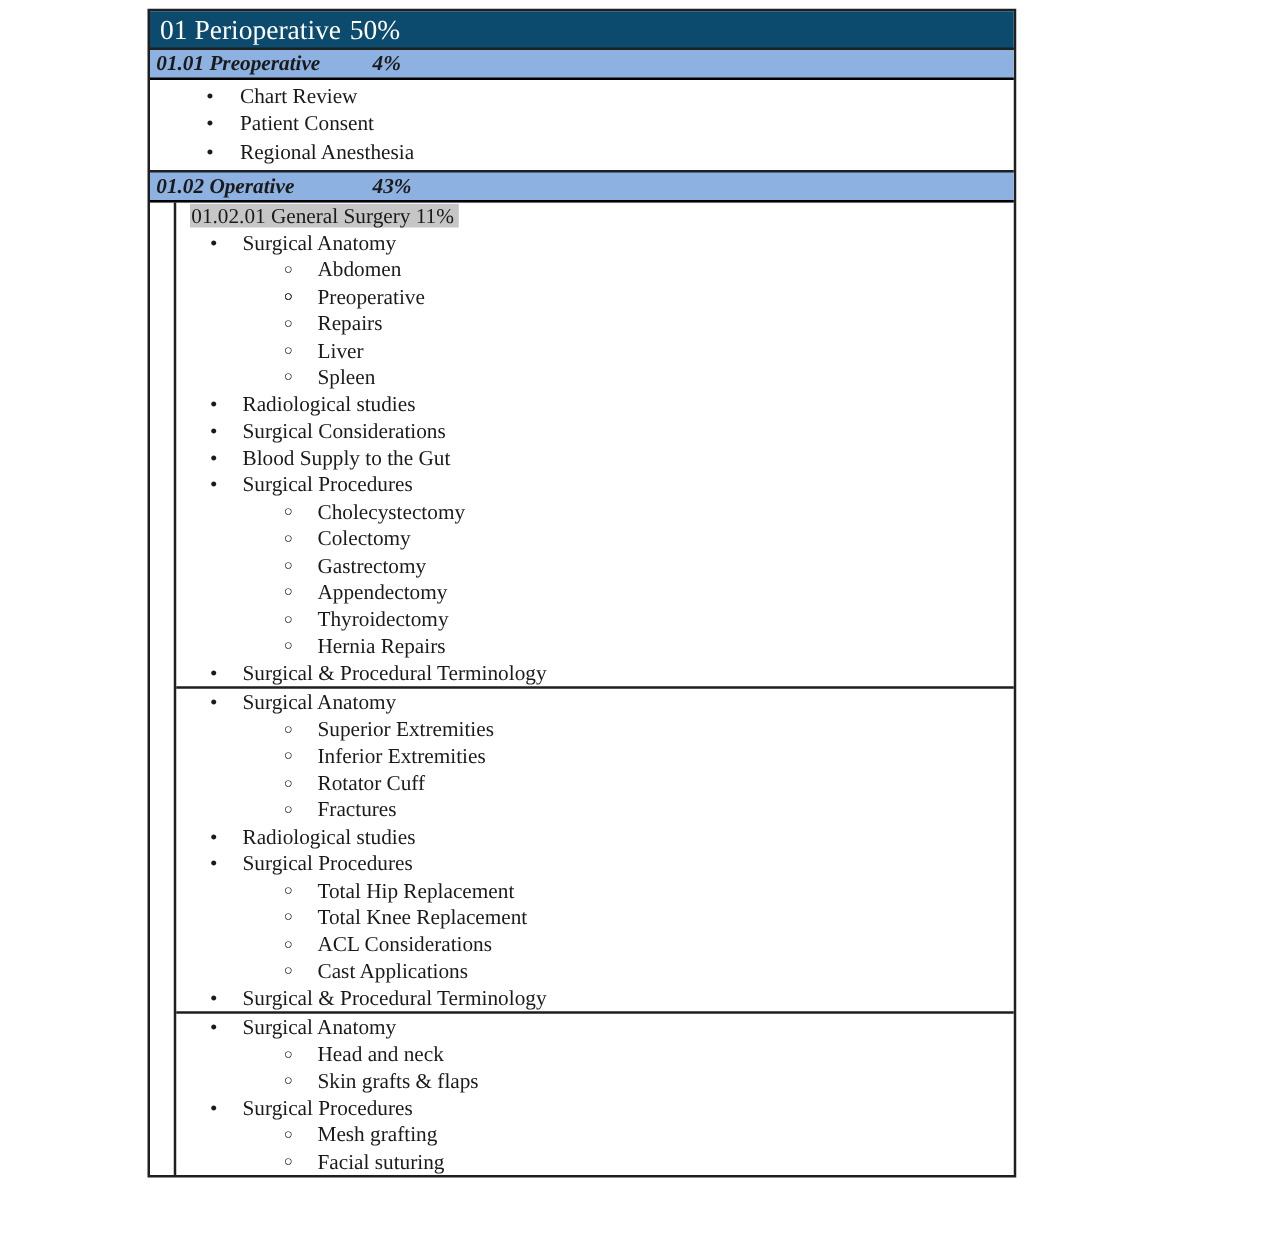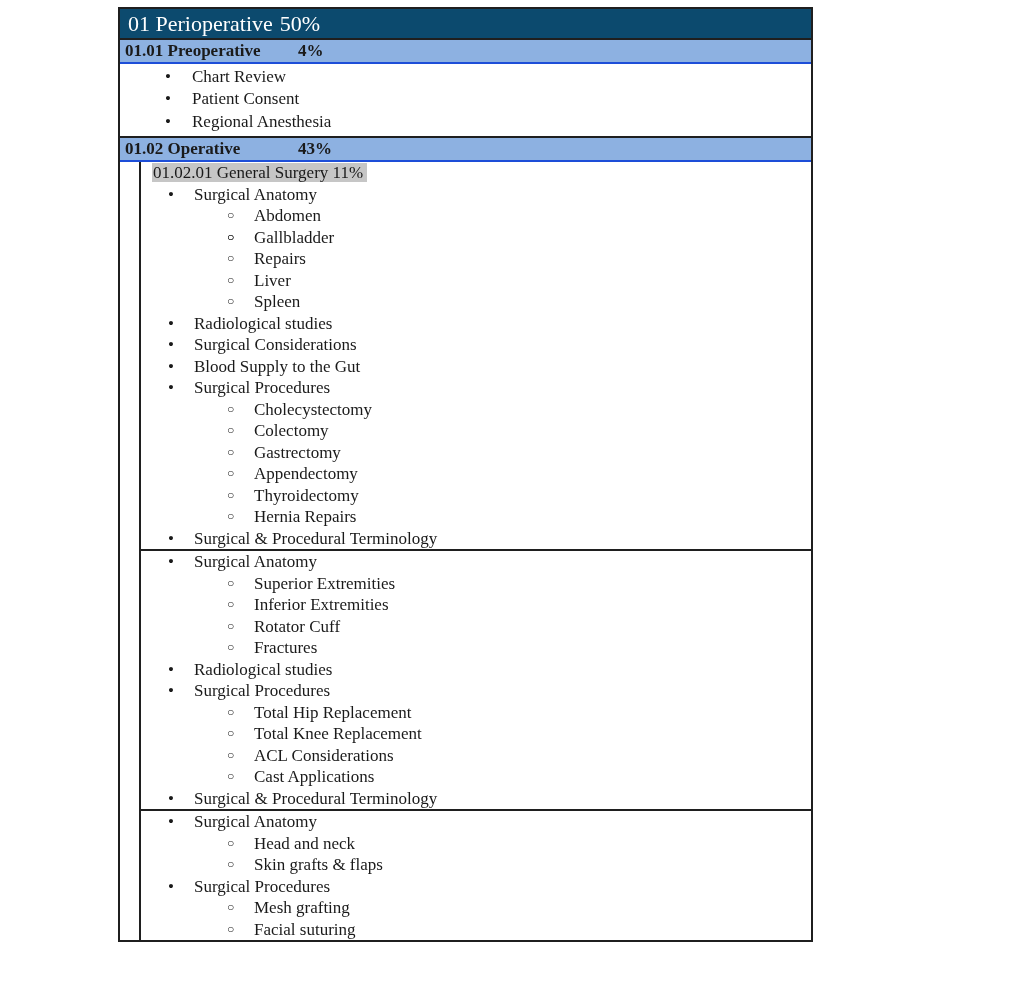--- a/index.html
+++ b/index.html
@@ -39,21 +39,21 @@
   .row-h2 {
     background: #8DB1E1;
     font-weight: bold;
     font-size: 17px;
     line-height: 20px;
     padding: 1px 4px 1px 5px;
     display: flex;
   }
   .row-h2 .lab { min-width: 173px; }
   .row-h2.bordered-top { border-top: 2px solid #1f1f1f; }
-  .row-h2.bordered-bottom { border-bottom: 2px solid #1d4ed8; }
+  .row-h2.bordered-bottom { border-bottom: 2px solid #000000; font-style: italic; }
   
   .outer-list { padding: 2px 0 3px 0; }
   .outer-list .li { line-height: 22.4px; }
   .outer-list .l1 { padding-left: 72px; }
   .outer-list .l1 .marker { left: 45px; }
   
   .li {
     position: relative;
     font-size: 17px;
   }
@@ -113,21 +113,21 @@
   <div class="inner">
 
     <div class="section">
       <div class="section-title">
         <span class="hl">01.02.01 General Surgery 11%</span>
       </div>
       <div>
           <div class="li l1"><span class="marker">•</span><span class="txt">Surgical Anatomy</span></div>
           <div class="li l2"><span class="marker">○</span><span class="txt">Abdomen</span></div>
           <div class="li l2"><span class="marker">○</span></div>
-          <div class="li l2"><span class="marker">○</span><span class="txt">Gallbladder</span></div>
+          <div class="li l2"><span class="marker">○</span><span class="txt">Preoperative</span></div>
           <div class="li l2"><span class="marker">○</span><span class="txt">Repairs</span></div>
           <div class="li l2"><span class="marker">○</span><span class="txt">Liver</span></div>
           <div class="li l2"><span class="marker">○</span><span class="txt">Spleen</span></div>
           <div class="li l1"><span class="marker">•</span><span class="txt">Radiological studies</span></div>
           <div class="li l1"><span class="marker">•</span><span class="txt">Surgical Considerations</span></div>
           <div class="li l1"><span class="marker">•</span><span class="txt">Blood Supply to the Gut</span></div>
           <div class="li l1"><span class="marker">•</span><span class="txt">Surgical Procedures</span></div>
           <div class="li l2"><span class="marker">○</span><span class="txt">Cholecystectomy</span></div>
           <div class="li l2"><span class="marker">○</span><span class="txt">Colectomy</span></div>
           <div class="li l2"><span class="marker">○</span><span class="txt">Gastrectomy</span></div>

